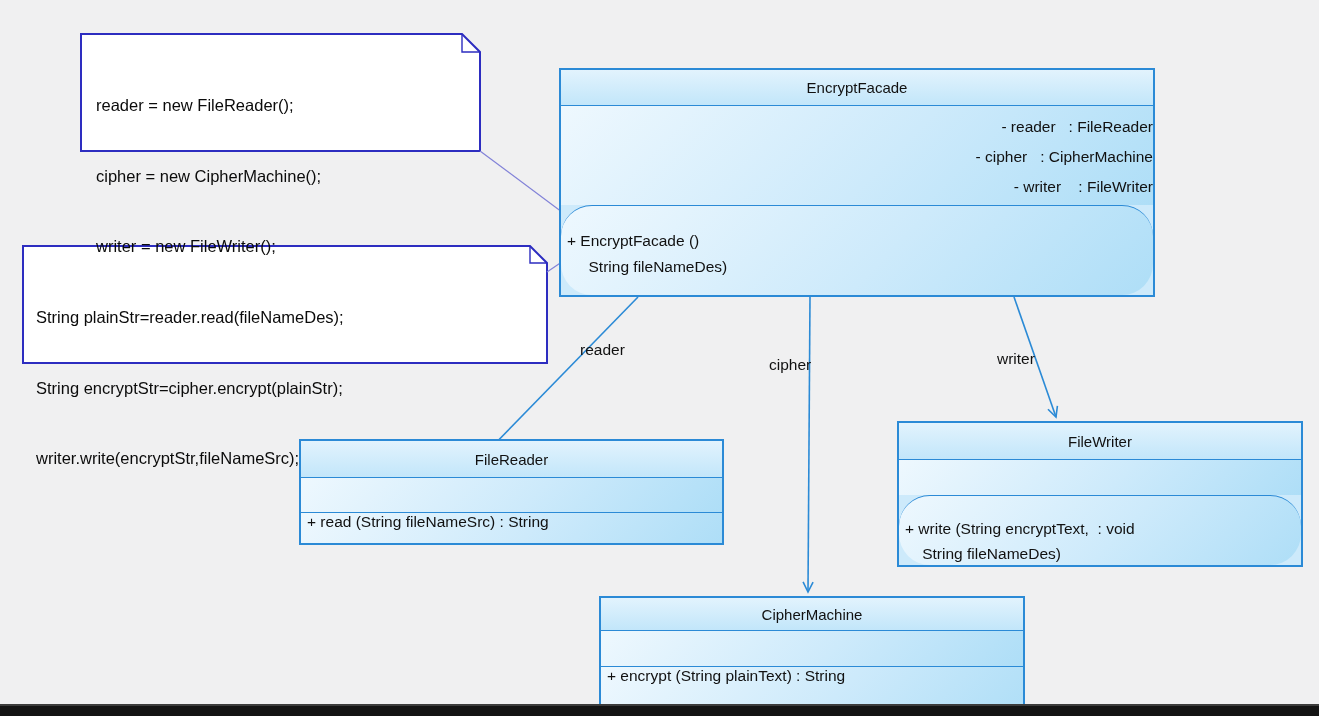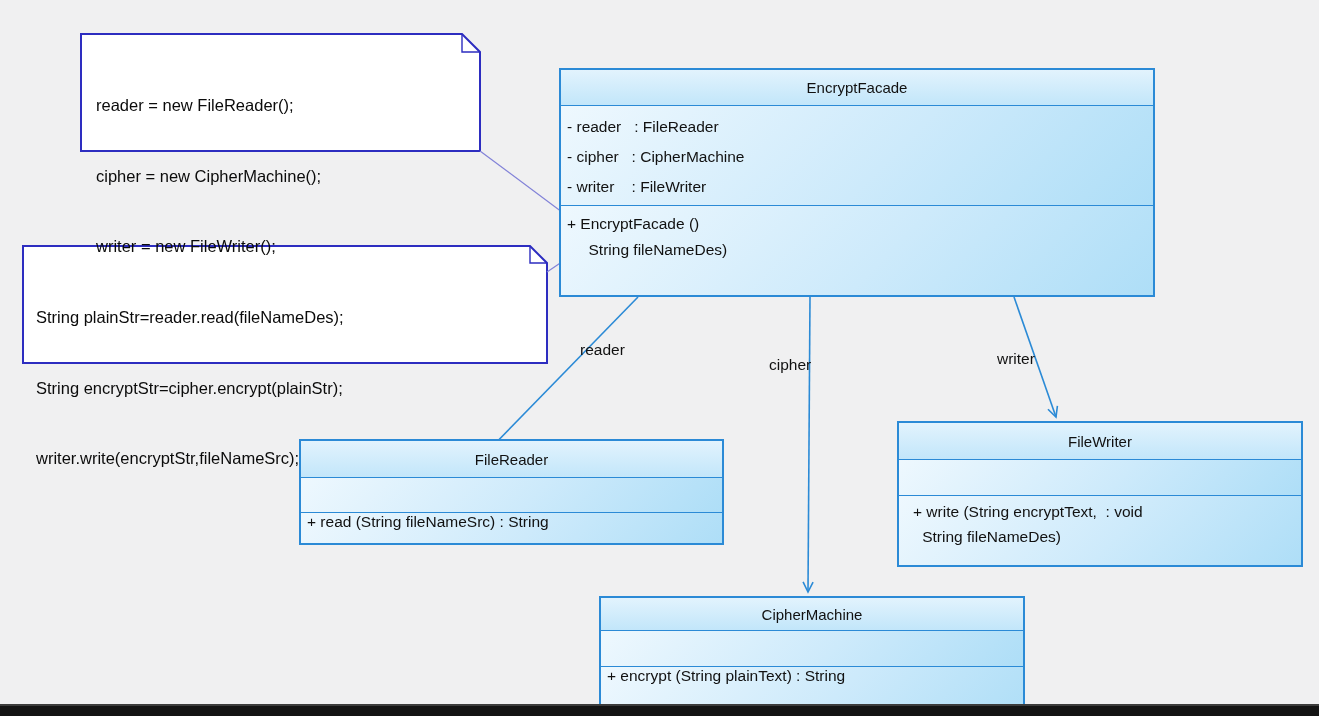--- a/index.html
+++ b/index.html
@@ -23,22 +23,22 @@
   .uml-title{
     display:flex;align-items:center;justify-content:center;
     font-size:15px;color:#111;
     background:linear-gradient(180deg,#e2f3fd 0%,#c2e6fa 100%);
   }
   .member{
     white-space:pre;font-size:15.5px;color:#111;line-height:29px;
     padding-left:6px;
   }
   .attrs{padding-top:6px;}
-  .attrs .member{line-height:30px;}
-  .methods{padding-top:3px;}
+  .attrs .member{line-height:30px;text-align:right;}
+  .methods{padding-top:20px;border-radius:31px;}
   .member.cont{line-height:23px;}
   .methods-center{display:flex;align-items:flex-start;}
   .methods-center .member{line-height:18px;}
 
   
   .note-text{position:absolute;z-index:2;font-size:16.5px;line-height:23.5px;color:#0b0b0b;white-space:pre;}
 
   
   .edge-label{position:absolute;z-index:2;font-size:15.5px;color:#111;}
 
@@ -116,21 +116,21 @@
     <div class="uml-compartment"></div>
     <div class="uml-compartment methods-center">
       <div class="member">+ encrypt (String plainText) : String</div>
     </div>
   </div>
 
   <div class="uml-class" style="left:897px;top:421px;width:406px;height:146px;grid-template-rows:36px 36px 1fr;">
     <div class="uml-compartment uml-title">FileWriter</div>
     <div class="uml-compartment"></div>
     <div class="uml-compartment methods">
-      <div class="member" style="line-height:26px;margin-left:8px;">+ write (String encryptText,  : void</div>
+      <div class="member" style="line-height:26px;">+ write (String encryptText,  : void</div>
       <div class="member cont">    String fileNameDes)</div>
     </div>
   </div>
 
   <div class="edge-label" style="left:580px;top:341px;">reader</div>
   <div class="edge-label" style="left:769px;top:356px;">cipher</div>
   <div class="edge-label" style="left:997px;top:350px;">writer</div>
 
   <div id="bottom-bar"></div>
 

